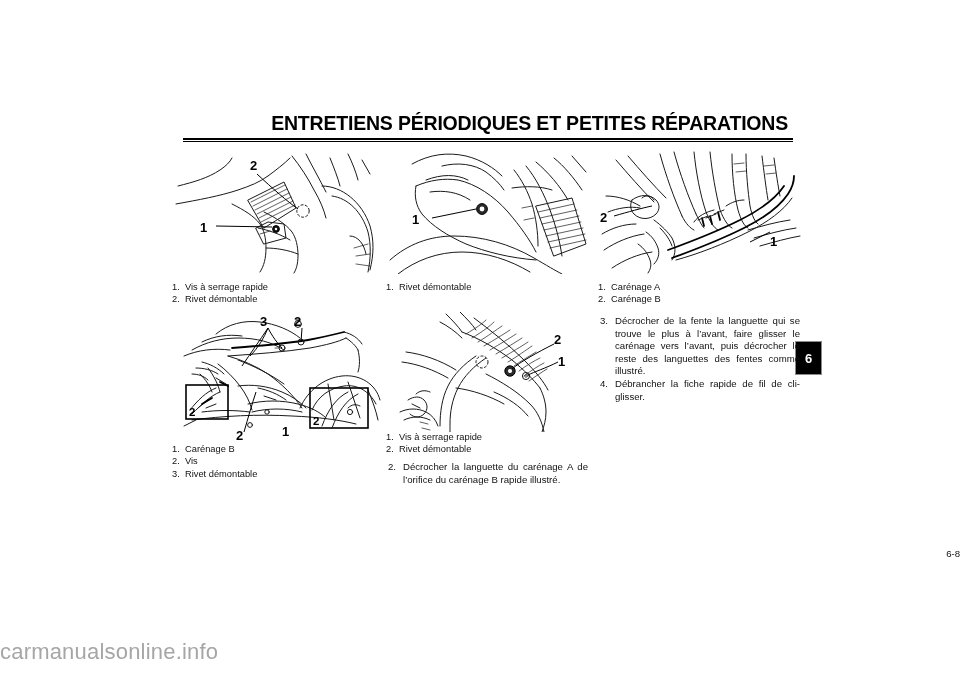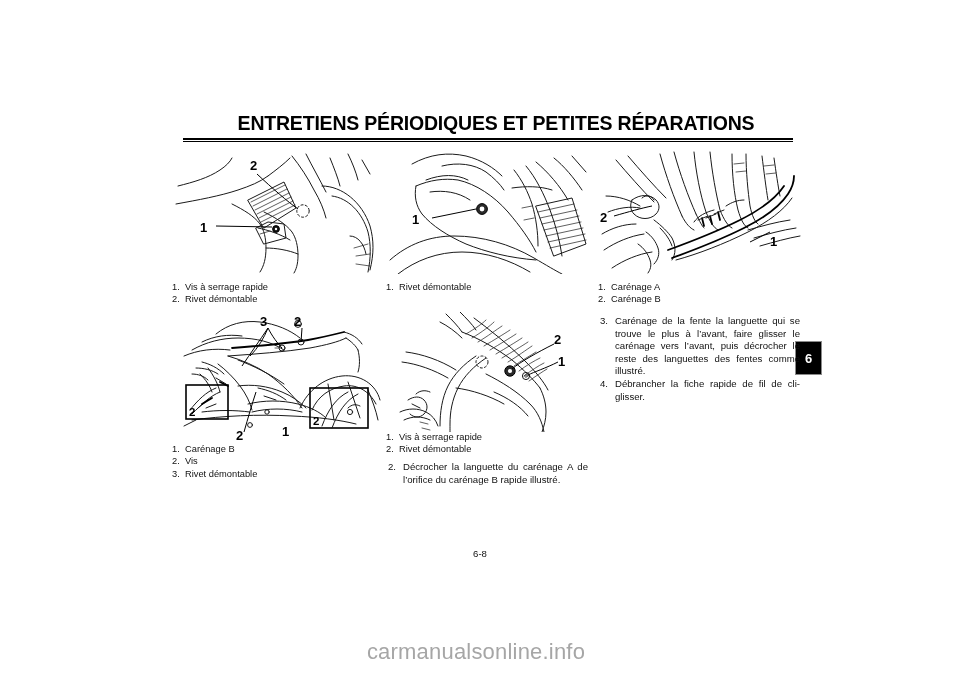--- a/index.html
+++ b/index.html
@@ -20,24 +20,24 @@
     position: absolute;
     left: 0; top: 0;
     width: 960px;
     height: 678px;
     background: #ffffff;
   }
 
   
   .header-title {
     position: absolute;
-    left: 176px;
+    left: 148px;
     top: 112px;
     width: 640px;
-    text-align: center;
+    text-align: right;
     font-size: 19.5px;
     font-weight: bold;
     letter-spacing: -0.2px;
     white-space: nowrap;
   }
   .header-rule {
     position: absolute;
     left: 183px;
     top: 138px;
     width: 610px;
@@ -112,30 +112,30 @@
     text-align: justify;
     text-justify: inter-word;
   }
 
   
   .footer-page {
     position: absolute;
     left: 0;
     top: 548px;
     width: 960px;
-    text-align: center;
+    text-align: right;
     font-size: 9.6px;
     color: #111;
   }
   .watermark {
     position: absolute;
     left: 0;
     top: 639px;
     width: 952px;
-    text-align: center;
+    text-align: left;
     font-size: 22px;
     color: #a6a6a6;
     letter-spacing: 0.2px;
   }
 
   
   .la { fill: none; stroke: #1a1a1a; stroke-width: 1; stroke-linecap: round; stroke-linejoin: round; }
   .la-thin { fill: none; stroke: #1a1a1a; stroke-width: 0.7; stroke-linecap: round; stroke-linejoin: round; }
   .la-lead { fill: none; stroke: #000; stroke-width: 1; }
   .la-bold { fill: none; stroke: #000; stroke-width: 1.8; stroke-linecap: round; stroke-linejoin: round; }
@@ -339,21 +339,21 @@
     </div>
     <div class="cap-row">
       <span class="cap-num">2.</span>
       <span>Carénage B</span>
     </div>
   </div>
 
   <div class="steps" style="left:600px; top:315px; width:200px;">
     <div class="step">
       <span class="step-num">3.</span>
-      <span class="step-body">Carénage de la fente la languette qui se trouve le plus à l’avant, faire glisser le carénage vers l’avant, puis décro­cher le reste des languettes des fentes comme illustré.</span>
+      <span class="step-body">Décrocher de la fente la languette qui se trouve le plus à l’avant, faire glisser le carénage vers l’avant, puis décro­cher le reste des languettes des fentes comme illustré.</span>
     </div>
     <div class="step">
       <span class="step-num">4.</span>
       <span class="step-body">Débrancher la fiche rapide de fil de cli­glisser.</span>
     </div>
   </div>
 
   <div class="figure" style="left:172px; top:312px; width:210px; height:128px;">
     <svg width="210" height="128" viewBox="0 0 210 128">
 

